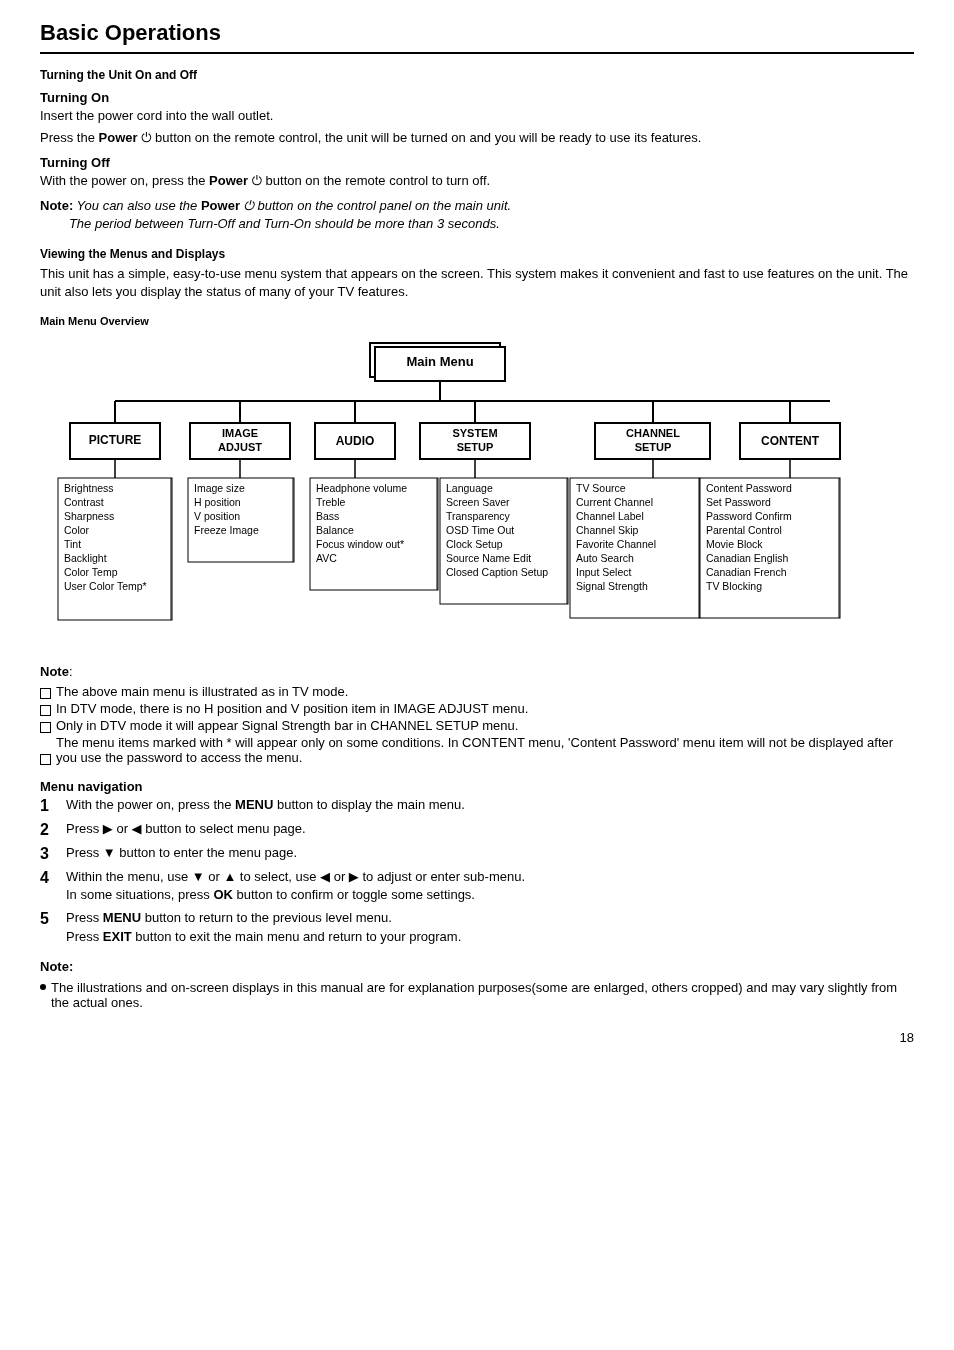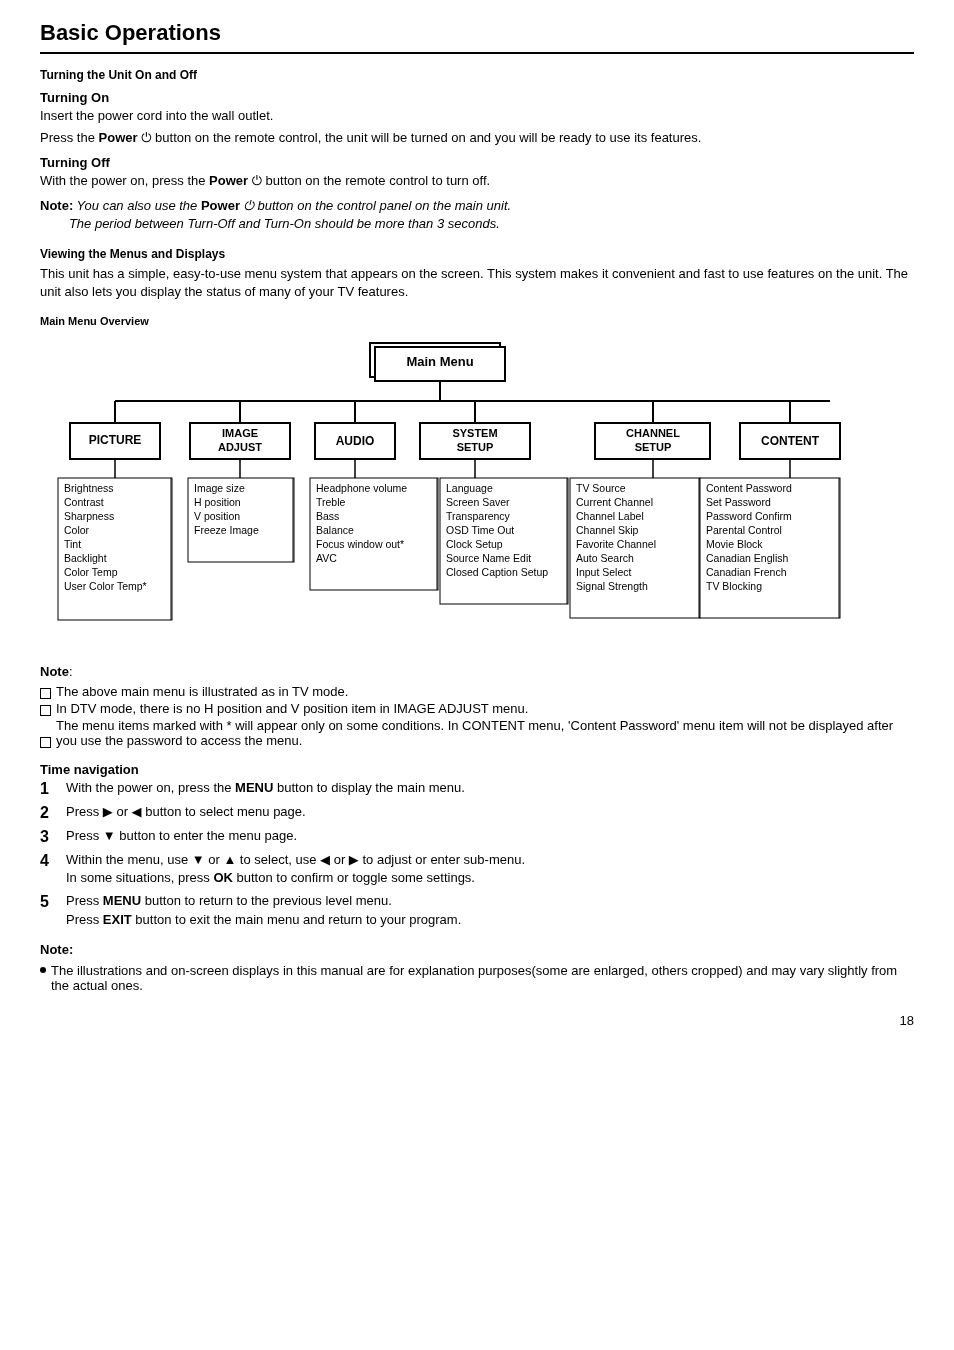--- a/index.html
+++ b/index.html
@@ -245,26 +245,30 @@
   <div class="checkbox-item">
     <span class="checkbox-icon"></span>
     <span>The above main menu is illustrated as in TV mode.</span>
   </div>
   <div class="checkbox-item">
     <span class="checkbox-icon"></span>
     <span>In DTV mode, there is no H position and V position item in IMAGE ADJUST menu.</span>
   </div>
   <div class="checkbox-item">
     <span class="checkbox-icon"></span>
+    <span>Only in DTV mode it will appear Signal Strength bar in CHANNEL SETUP menu.</span>
+  </div>
+  <div class="checkbox-item">
+    <span class="checkbox-icon"></span>
     <span>The menu items marked with * will appear only on some conditions. In CONTENT menu, 'Content Password' menu item will not be displayed after you use the password to access the menu.</span>
   </div>
 </div>
 
 <div class="menu-nav">
-  <h3 class="subsection-title">Time navigation</h3>
+  <h3 class="subsection-title">Menu navigation</h3>
 
   <div class="nav-item">
     <span class="nav-number">1</span>
     <span class="nav-text">With the power on, press the <b>MENU</b> button to display the main menu.</span>
   </div>
   <div class="nav-item">
     <span class="nav-number">2</span>
     <span class="nav-text">Press ▶ or ◀ button to select menu page.</span>
   </div>
   <div class="nav-item">

